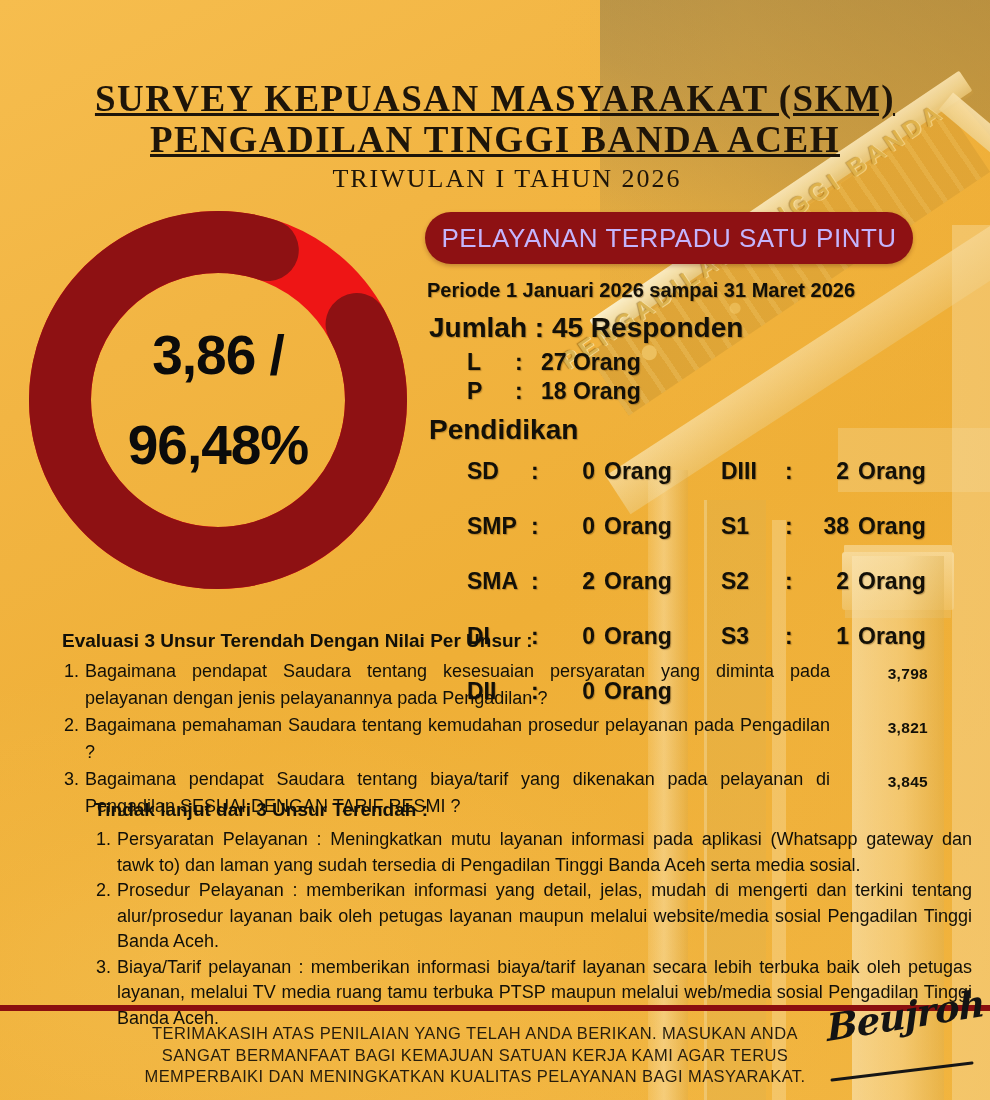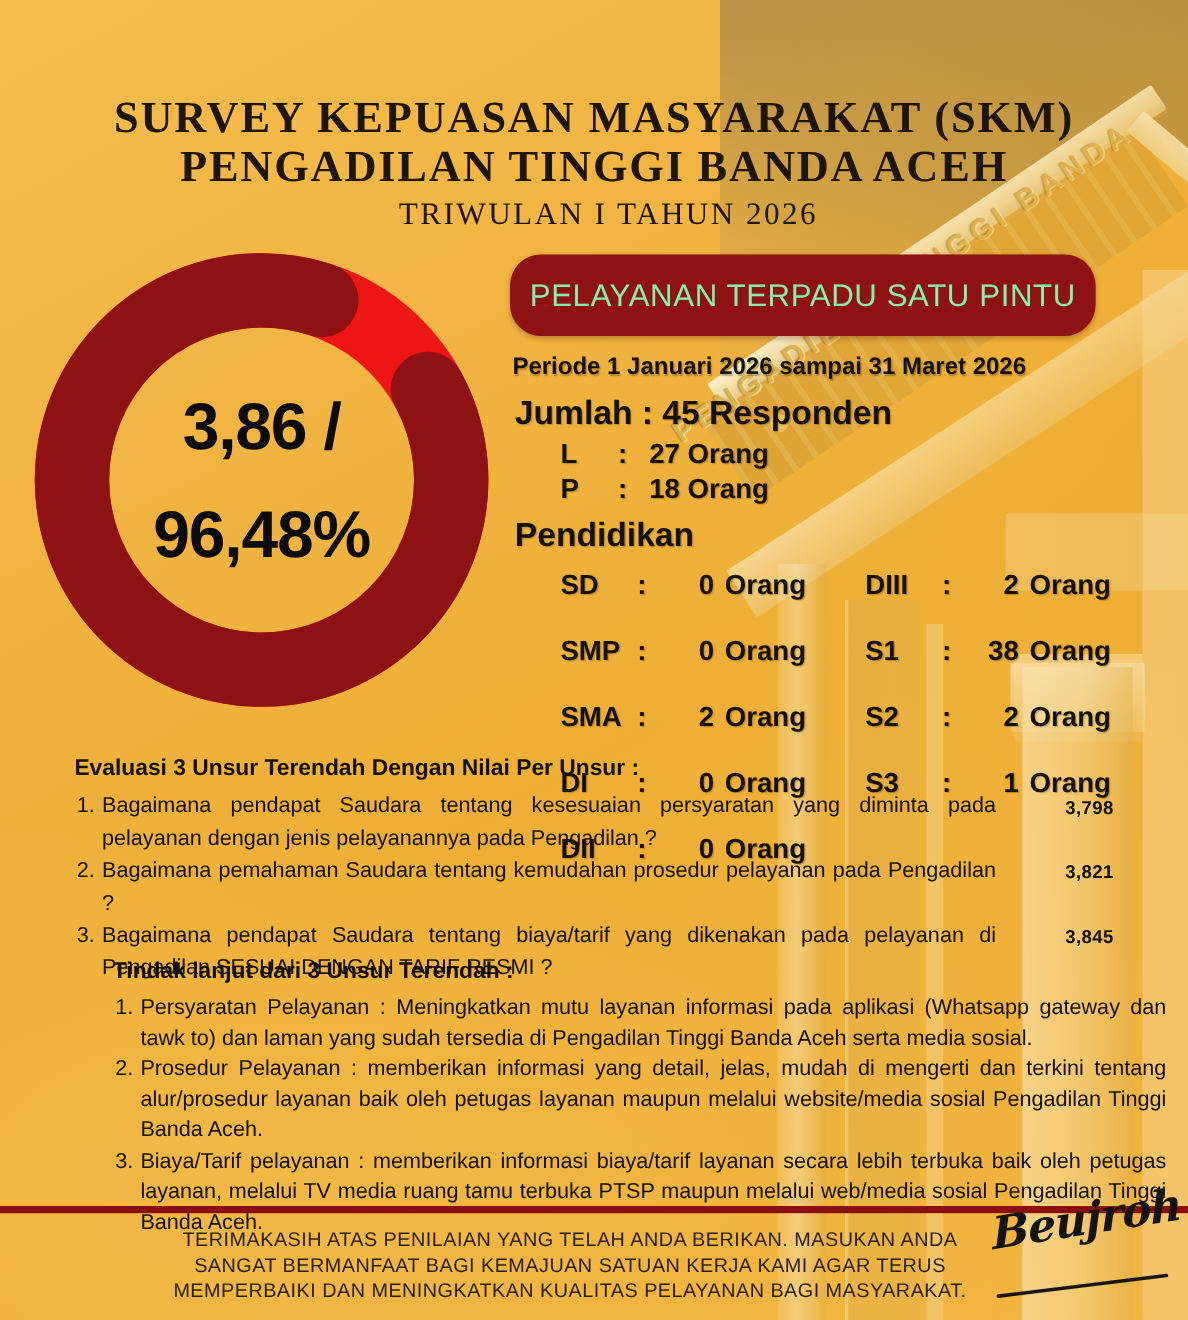--- a/index.html
+++ b/index.html
@@ -50,32 +50,32 @@
     background:linear-gradient(to bottom,rgba(253,247,222,.78),rgba(240,222,170,.5));
     box-shadow:0 -9px 0 -2px rgba(253,247,222,.55),0 11px 0 -3px rgba(231,206,142,.4);}
   .col5{left:952px;top:225px;width:38px;background:rgba(250,240,206,.45);}
   .beam{position:absolute;left:838px;top:428px;width:152px;height:64px;
     background:rgba(246,233,192,.35);}
   .bg-wash{position:absolute;inset:0;
     background:linear-gradient(to right,rgba(240,178,61,0) 55%,rgba(240,178,61,.22) 75%,rgba(238,172,52,.32));}
   
   .title{position:absolute;left:0;right:0;top:78px;text-align:center;
     font-family:"Liberation Serif",serif;color:#1e1509;}
-  .title .l1,.title .l2{font-size:37px;font-weight:bold;letter-spacing:1.5px;line-height:41px;}
+  .title .l1,.title .l2{font-size:37px;font-weight:bold;letter-spacing:1.5px;line-height:41px;text-decoration:underline;}
   .title .l3{font-size:26px;letter-spacing:2px;margin-top:4px;padding-left:24px;}
   
   .donut{position:absolute;left:28px;top:210px;width:380px;height:380px;}
   .donut-center{position:absolute;inset:0;display:flex;flex-direction:column;
     align-items:center;justify-content:center;
     font-weight:bold;font-size:55px;line-height:63px;color:#0b0b0b;letter-spacing:-1px;gap:27px;}
   
   .panel{position:absolute;left:425px;top:212px;width:515px;color:#131008;}
-  .pill{width:488px;height:68px;background:#8e1113;border-radius:26px;
+  .pill{width:488px;height:52px;background:#8e1113;border-radius:26px;
     display:flex;align-items:center;justify-content:center;
-    color:#86efac;font-size:26px;letter-spacing:.5px;box-shadow:0 2px 4px rgba(90,20,10,.3);}
+    color:#c4b5fd;font-size:26px;letter-spacing:.5px;box-shadow:0 2px 4px rgba(90,20,10,.3);}
   .bold-sh{text-shadow:1px 1px 1px rgba(85,52,0,.35);}
   .periode{margin:15px 0 0 2px;font-size:20px;font-weight:bold;}
   .jumlah{margin:10px 0 0 4px;font-size:28px;font-weight:bold;}
   .subhead{margin:8px 0 0 4px;font-size:28px;font-weight:bold;}
   .gender-rows{margin:4px 0 0 42px;}
   .g-row{display:flex;font-size:23px;font-weight:bold;line-height:29px;}
   .g-row .lab{width:48px;}
   .g-row .sep{width:26px;}
   .pend-grid{display:flex;margin-top:10px;}
   .pend-col{display:flex;flex-direction:column;gap:24px;}

